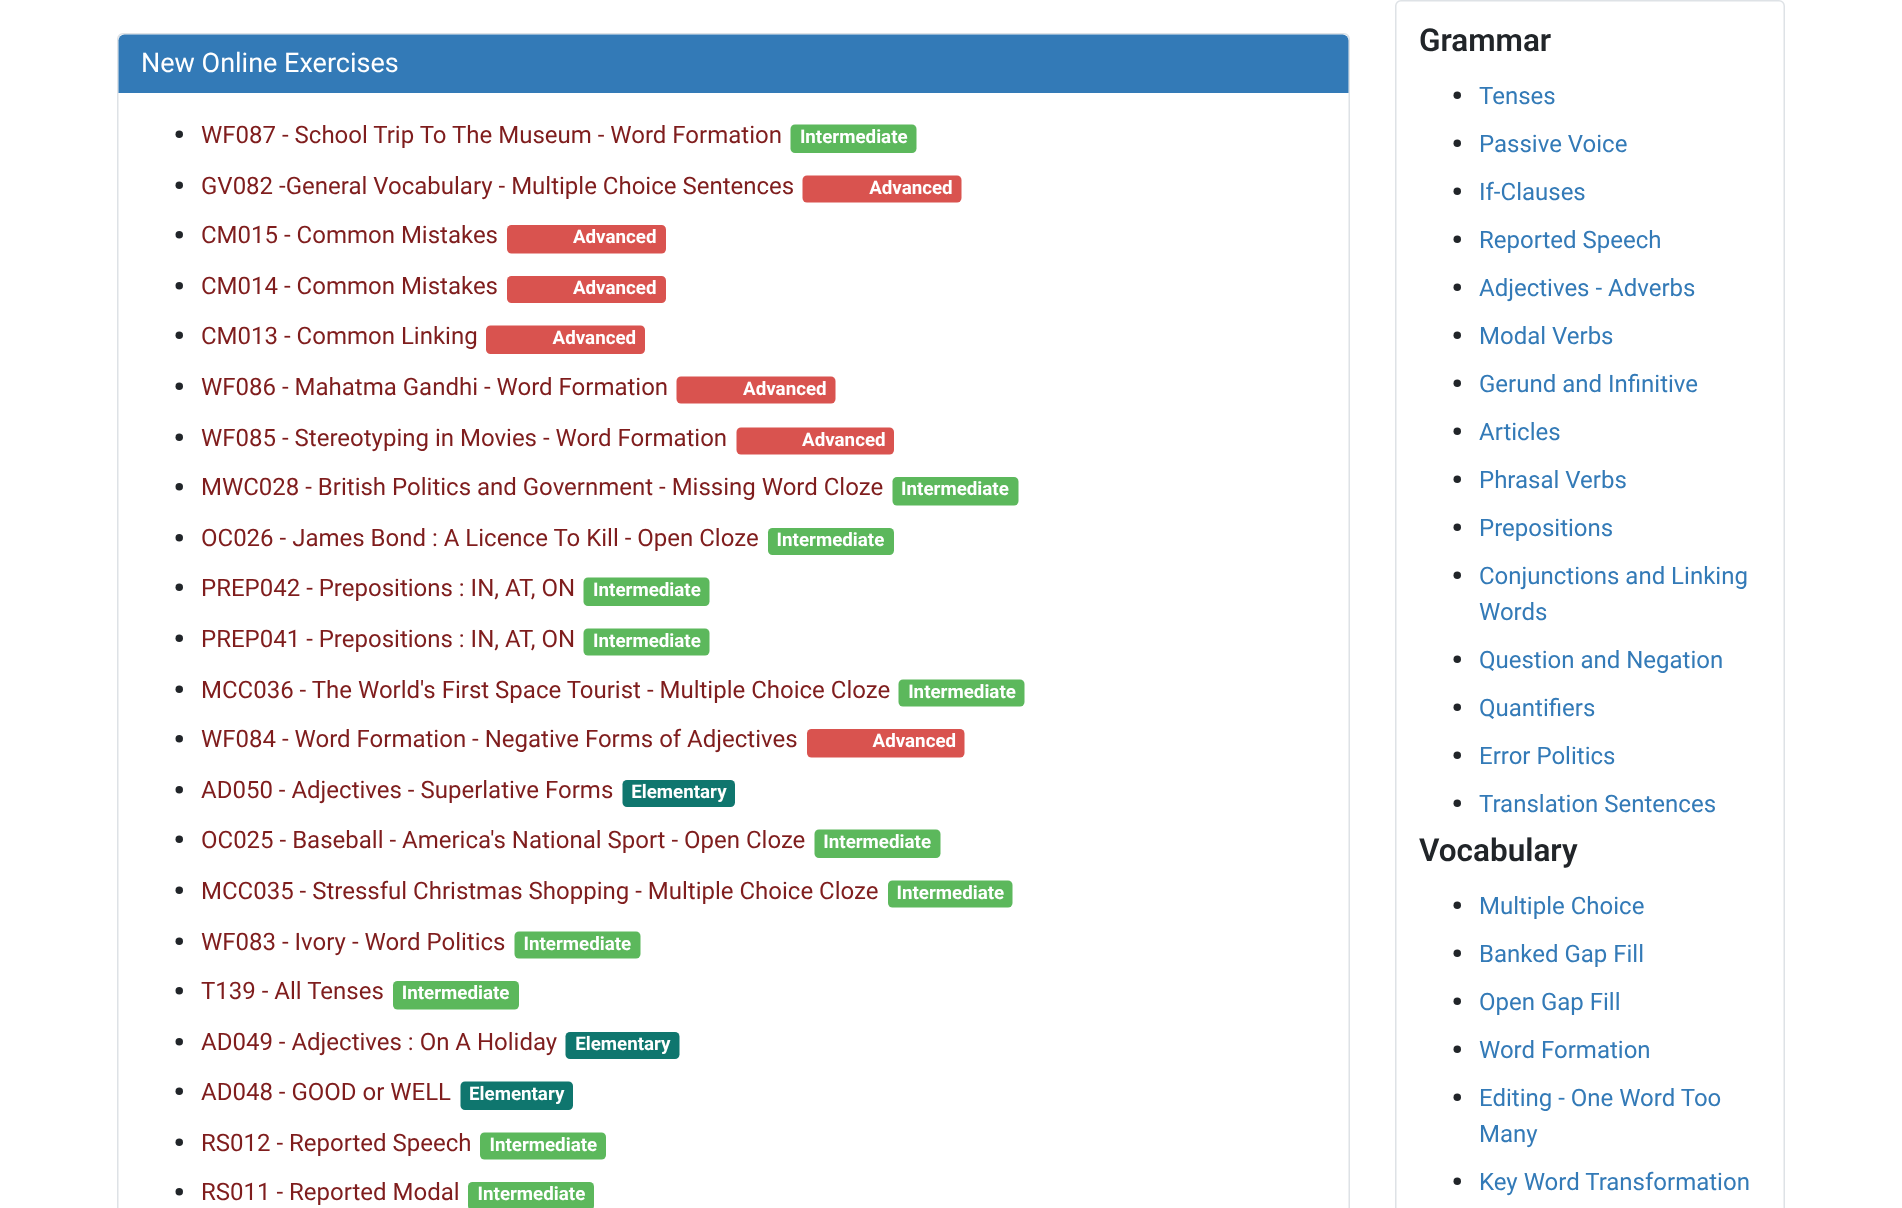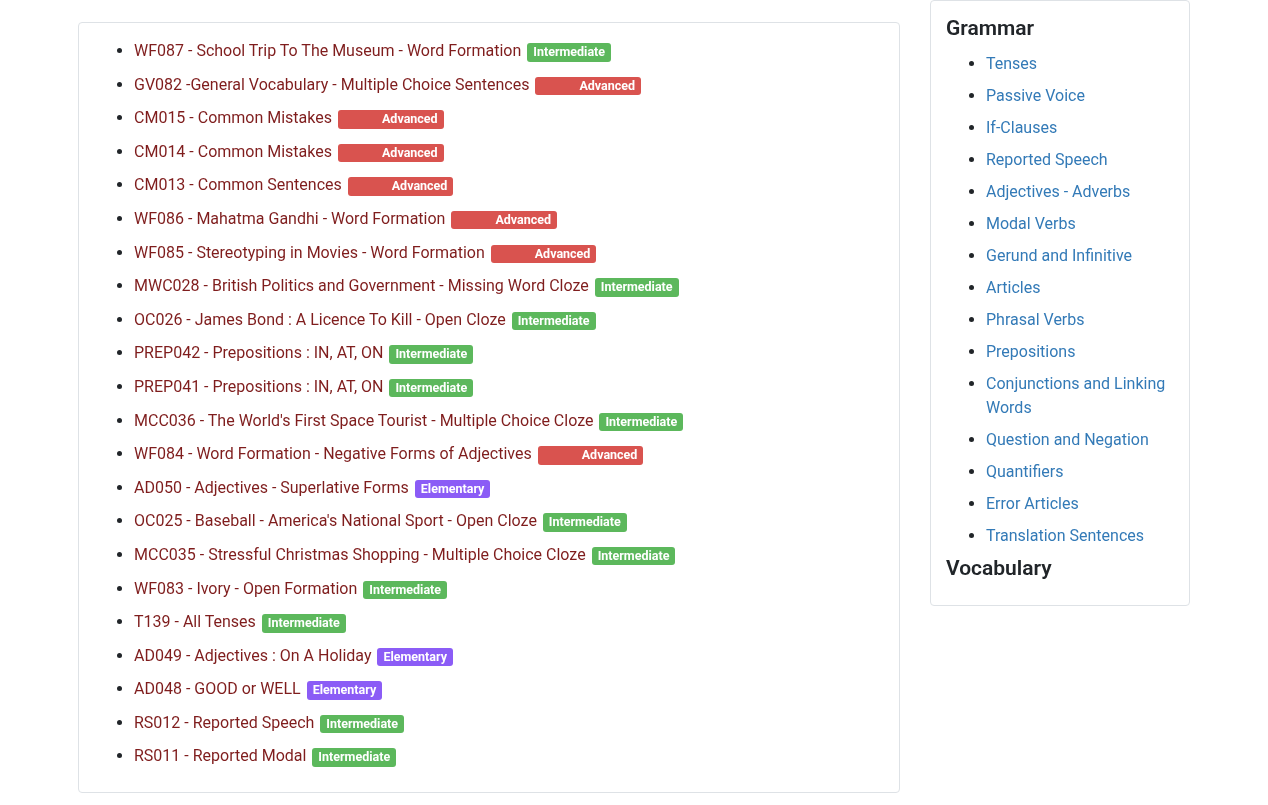--- a/index.html
+++ b/index.html
@@ -62,21 +62,21 @@
     font-weight: 700;
     color: #fff;
     padding: 3px 6px;
     border-radius: 3px;
     vertical-align: baseline;
     line-height: 1;
     margin-left: 2px;
   }
   .badge-intermediate { background: #5cb85c; }
   .badge-advanced { background: #d9534f; padding-left: 44px; }
-  .badge-elementary { background: #8b5cf6; }
+  .badge-elementary { background: #0f766e; }
 
   .side-card {
     border: 1px solid #dee2e6;
     border-radius: 4px;
     padding: 15px 15px 15px 15px;
     margin-bottom: 25px;
   }
   .side-card h3 {
     font-size: 21px;
     font-weight: 600;
@@ -96,39 +96,40 @@
     color: #337ab7;
     text-decoration: none;
   }
 </style>
 </head>
 <body>
 
 <div class="container">
   <div class="main">
     <div class="panel">
+      <div class="panel-header">New Online Exercises</div>
       <div class="panel-body">
         <ul class="exercise-list" id="exercise-list">
             <li><a class="ex-link" href="#">WF087 - School Trip To The Museum - Word Formation</a> <span class="badge badge-intermediate">Intermediate</span></li>
             <li><a class="ex-link" href="#">GV082 -General Vocabulary - Multiple Choice Sentences</a> <span class="badge badge-advanced">Advanced</span></li>
             <li><a class="ex-link" href="#">CM015 - Common Mistakes</a> <span class="badge badge-advanced">Advanced</span></li>
             <li><a class="ex-link" href="#">CM014 - Common Mistakes</a> <span class="badge badge-advanced">Advanced</span></li>
-            <li><a class="ex-link" href="#">CM013 - Common Sentences</a> <span class="badge badge-advanced">Advanced</span></li>
+            <li><a class="ex-link" href="#">CM013 - Common Linking</a> <span class="badge badge-advanced">Advanced</span></li>
             <li><a class="ex-link" href="#">WF086 - Mahatma Gandhi - Word Formation</a> <span class="badge badge-advanced">Advanced</span></li>
             <li><a class="ex-link" href="#">WF085 - Stereotyping in Movies - Word Formation</a> <span class="badge badge-advanced">Advanced</span></li>
             <li><a class="ex-link" href="#">MWC028 - British Politics and Government - Missing Word Cloze</a> <span class="badge badge-intermediate">Intermediate</span></li>
             <li><a class="ex-link" href="#">OC026 - James Bond : A Licence To Kill - Open Cloze</a> <span class="badge badge-intermediate">Intermediate</span></li>
             <li><a class="ex-link" href="#">PREP042 - Prepositions : IN, AT, ON</a> <span class="badge badge-intermediate">Intermediate</span></li>
             <li><a class="ex-link" href="#">PREP041 - Prepositions : IN, AT, ON</a> <span class="badge badge-intermediate">Intermediate</span></li>
             <li><a class="ex-link" href="#">MCC036 - The World's First Space Tourist - Multiple Choice Cloze</a> <span class="badge badge-intermediate">Intermediate</span></li>
             <li><a class="ex-link" href="#">WF084 - Word Formation - Negative Forms of Adjectives</a> <span class="badge badge-advanced">Advanced</span></li>
             <li><a class="ex-link" href="#">AD050 - Adjectives - Superlative Forms</a> <span class="badge badge-elementary">Elementary</span></li>
             <li><a class="ex-link" href="#">OC025 - Baseball - America's National Sport - Open Cloze</a> <span class="badge badge-intermediate">Intermediate</span></li>
             <li><a class="ex-link" href="#">MCC035 - Stressful Christmas Shopping - Multiple Choice Cloze</a> <span class="badge badge-intermediate">Intermediate</span></li>
-            <li><a class="ex-link" href="#">WF083 - Ivory - Open Formation</a> <span class="badge badge-intermediate">Intermediate</span></li>
+            <li><a class="ex-link" href="#">WF083 - Ivory - Word Politics</a> <span class="badge badge-intermediate">Intermediate</span></li>
             <li><a class="ex-link" href="#">T139 - All Tenses</a> <span class="badge badge-intermediate">Intermediate</span></li>
             <li><a class="ex-link" href="#">AD049 - Adjectives : On A Holiday</a> <span class="badge badge-elementary">Elementary</span></li>
             <li><a class="ex-link" href="#">AD048 - GOOD or WELL</a> <span class="badge badge-elementary">Elementary</span></li>
             <li><a class="ex-link" href="#">RS012 - Reported Speech</a> <span class="badge badge-intermediate">Intermediate</span></li>
             <li><a class="ex-link" href="#">RS011 - Reported Modal</a> <span class="badge badge-intermediate">Intermediate</span></li>
           </ul>
       </div>
     </div>
   </div>
   <div class="sidebar">
@@ -141,20 +142,28 @@
           <li><a href="#">Reported Speech</a></li>
           <li><a href="#">Adjectives - Adverbs</a></li>
           <li><a href="#">Modal Verbs</a></li>
           <li><a href="#">Gerund and Infinitive</a></li>
           <li><a href="#">Articles</a></li>
           <li><a href="#">Phrasal Verbs</a></li>
           <li><a href="#">Prepositions</a></li>
           <li><a href="#">Conjunctions and Linking Words</a></li>
           <li><a href="#">Question and Negation</a></li>
           <li><a href="#">Quantifiers</a></li>
-          <li><a href="#">Error Articles</a></li>
+          <li><a href="#">Error Politics</a></li>
           <li><a href="#">Translation Sentences</a></li>
         </ul>
       <h3 class="mt">Vocabulary</h3>
+      <ul class="side-list" id="vocab-list">
+          <li><a href="#">Multiple Choice</a></li>
+          <li><a href="#">Banked Gap Fill</a></li>
+          <li><a href="#">Open Gap Fill</a></li>
+          <li><a href="#">Word Formation</a></li>
+          <li><a href="#">Editing - One Word Too Many</a></li>
+          <li><a href="#">Key Word Transformation</a></li>
+        </ul>
     </div>
 
   </div>
 </div>
 
 </body></html>

